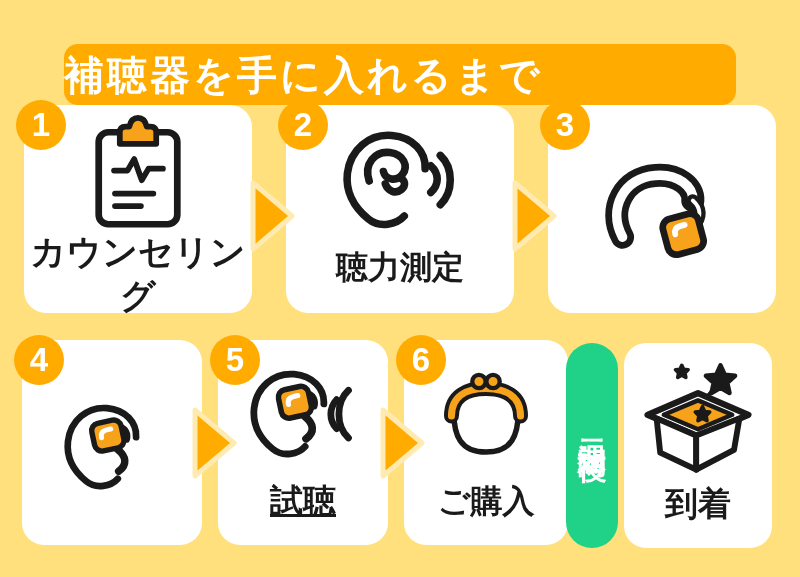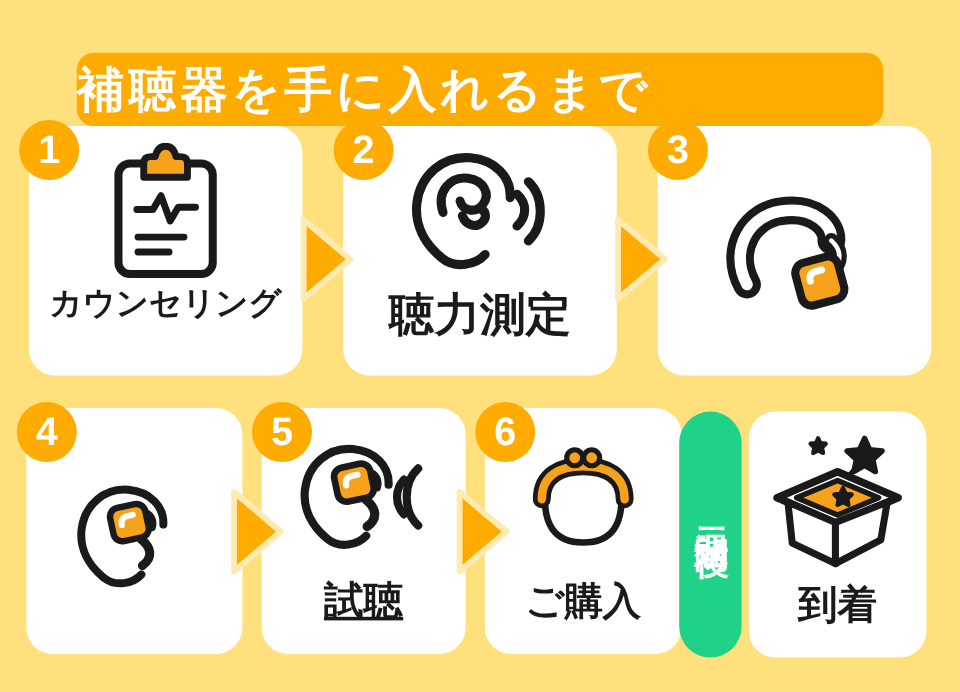--- a/index.html
+++ b/index.html
@@ -34,22 +34,22 @@
     color:#1A1A1A;font-weight:800;text-align:center;
     white-space:pre-line;line-height:1.25;
   }
   .c1{left:24px;top:105px;width:228px;height:208px;}
   .c2{left:286px;top:105px;width:228px;height:208px;}
   .c3{left:548px;top:105px;width:228px;height:208px;}
   .c4{left:22px;top:340px;width:180px;height:205px;}
   .c5{left:218px;top:340px;width:170px;height:205px;}
   .c6{left:404px;top:340px;width:164px;height:205px;}
   .c7{left:624px;top:343px;width:148px;height:205px;}
-  .c1 .card-label{font-size:27px;padding-bottom:42px;}
-  .c2 .card-label{font-size:38px;padding-bottom:26px;}
+  .c1 .card-label{font-size:35px;padding-bottom:26px;}
+  .c2 .card-label{font-size:32px;padding-bottom:26px;}
   .c3 .card-label{font-size:30px;padding-bottom:14px;}
   .c4 .card-label{font-size:24px;padding-bottom:24px;}
   .c5 .card-label{font-size:33px;padding-bottom:24px;text-decoration:underline;}
   .c6 .card-label{font-size:32px;padding-bottom:24px;}
   .c7 .card-label{font-size:33px;padding-bottom:24px;}
   
   .badge{
     position:absolute;left:-8px;top:-5px;width:50px;height:50px;
     background:#FFAB00;border-radius:50%;
     display:flex;align-items:center;justify-content:center;

